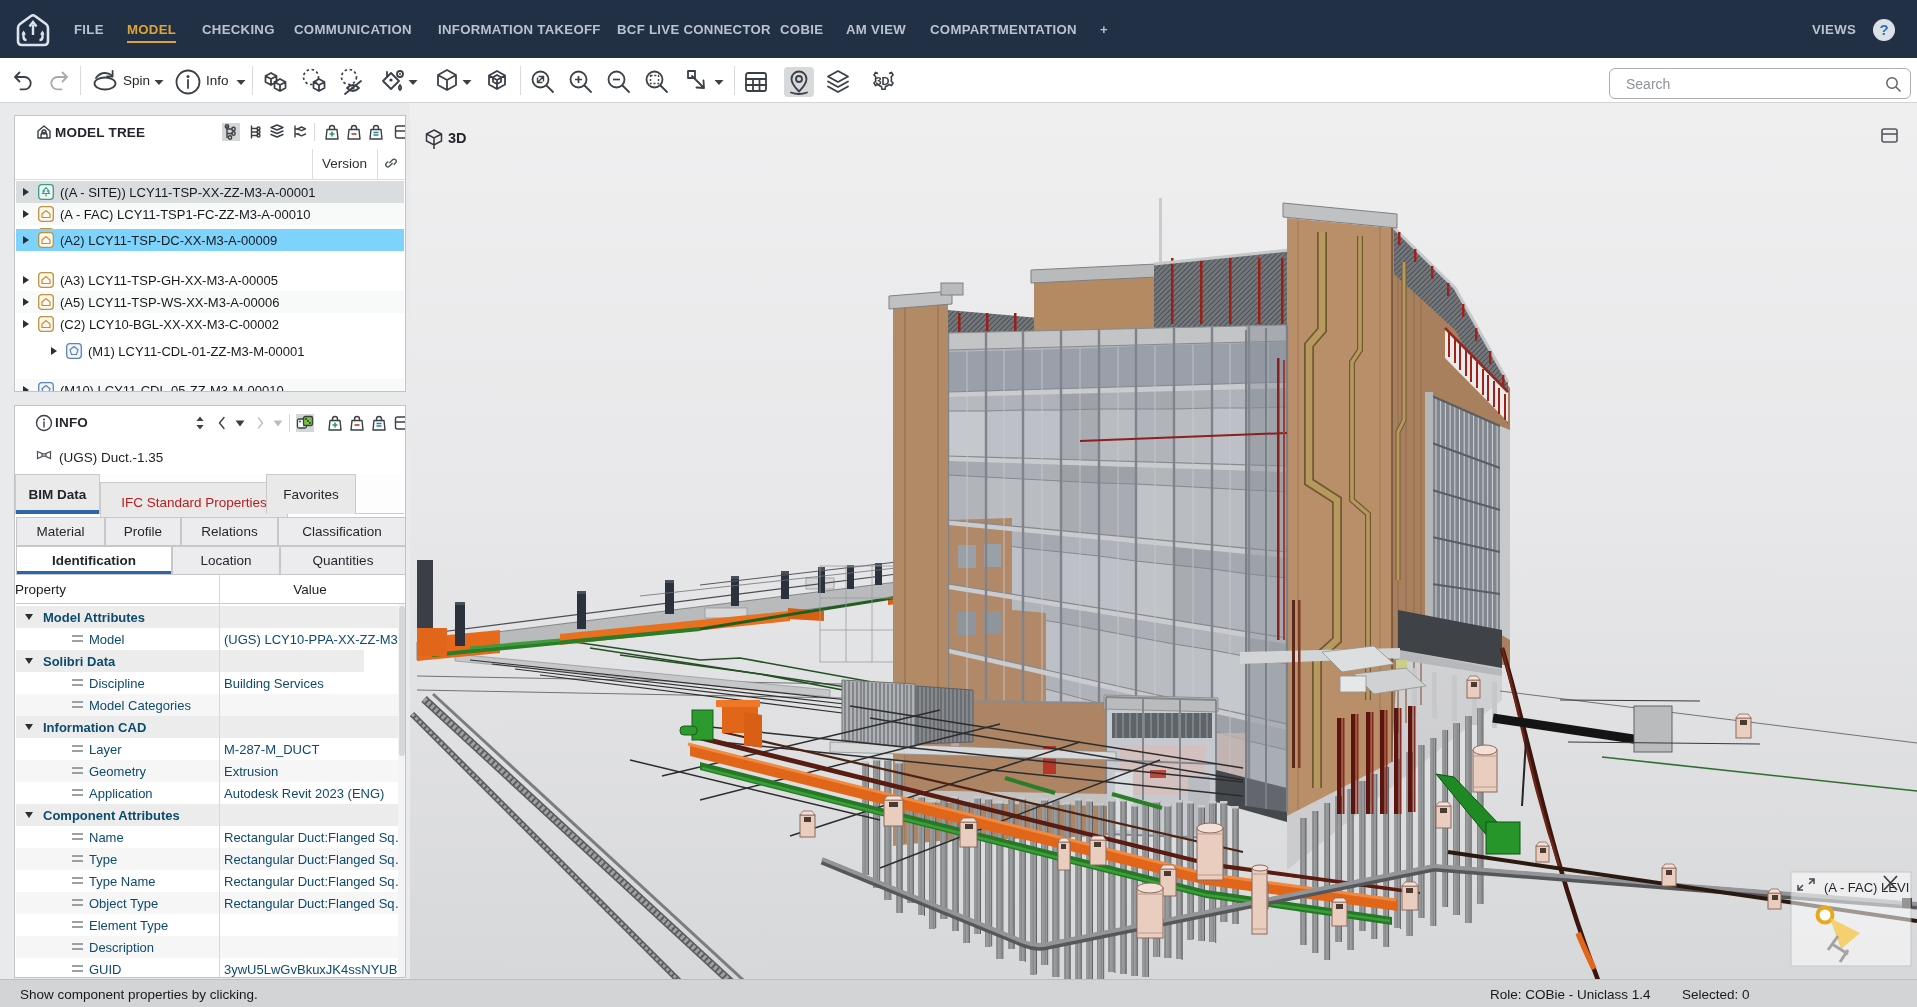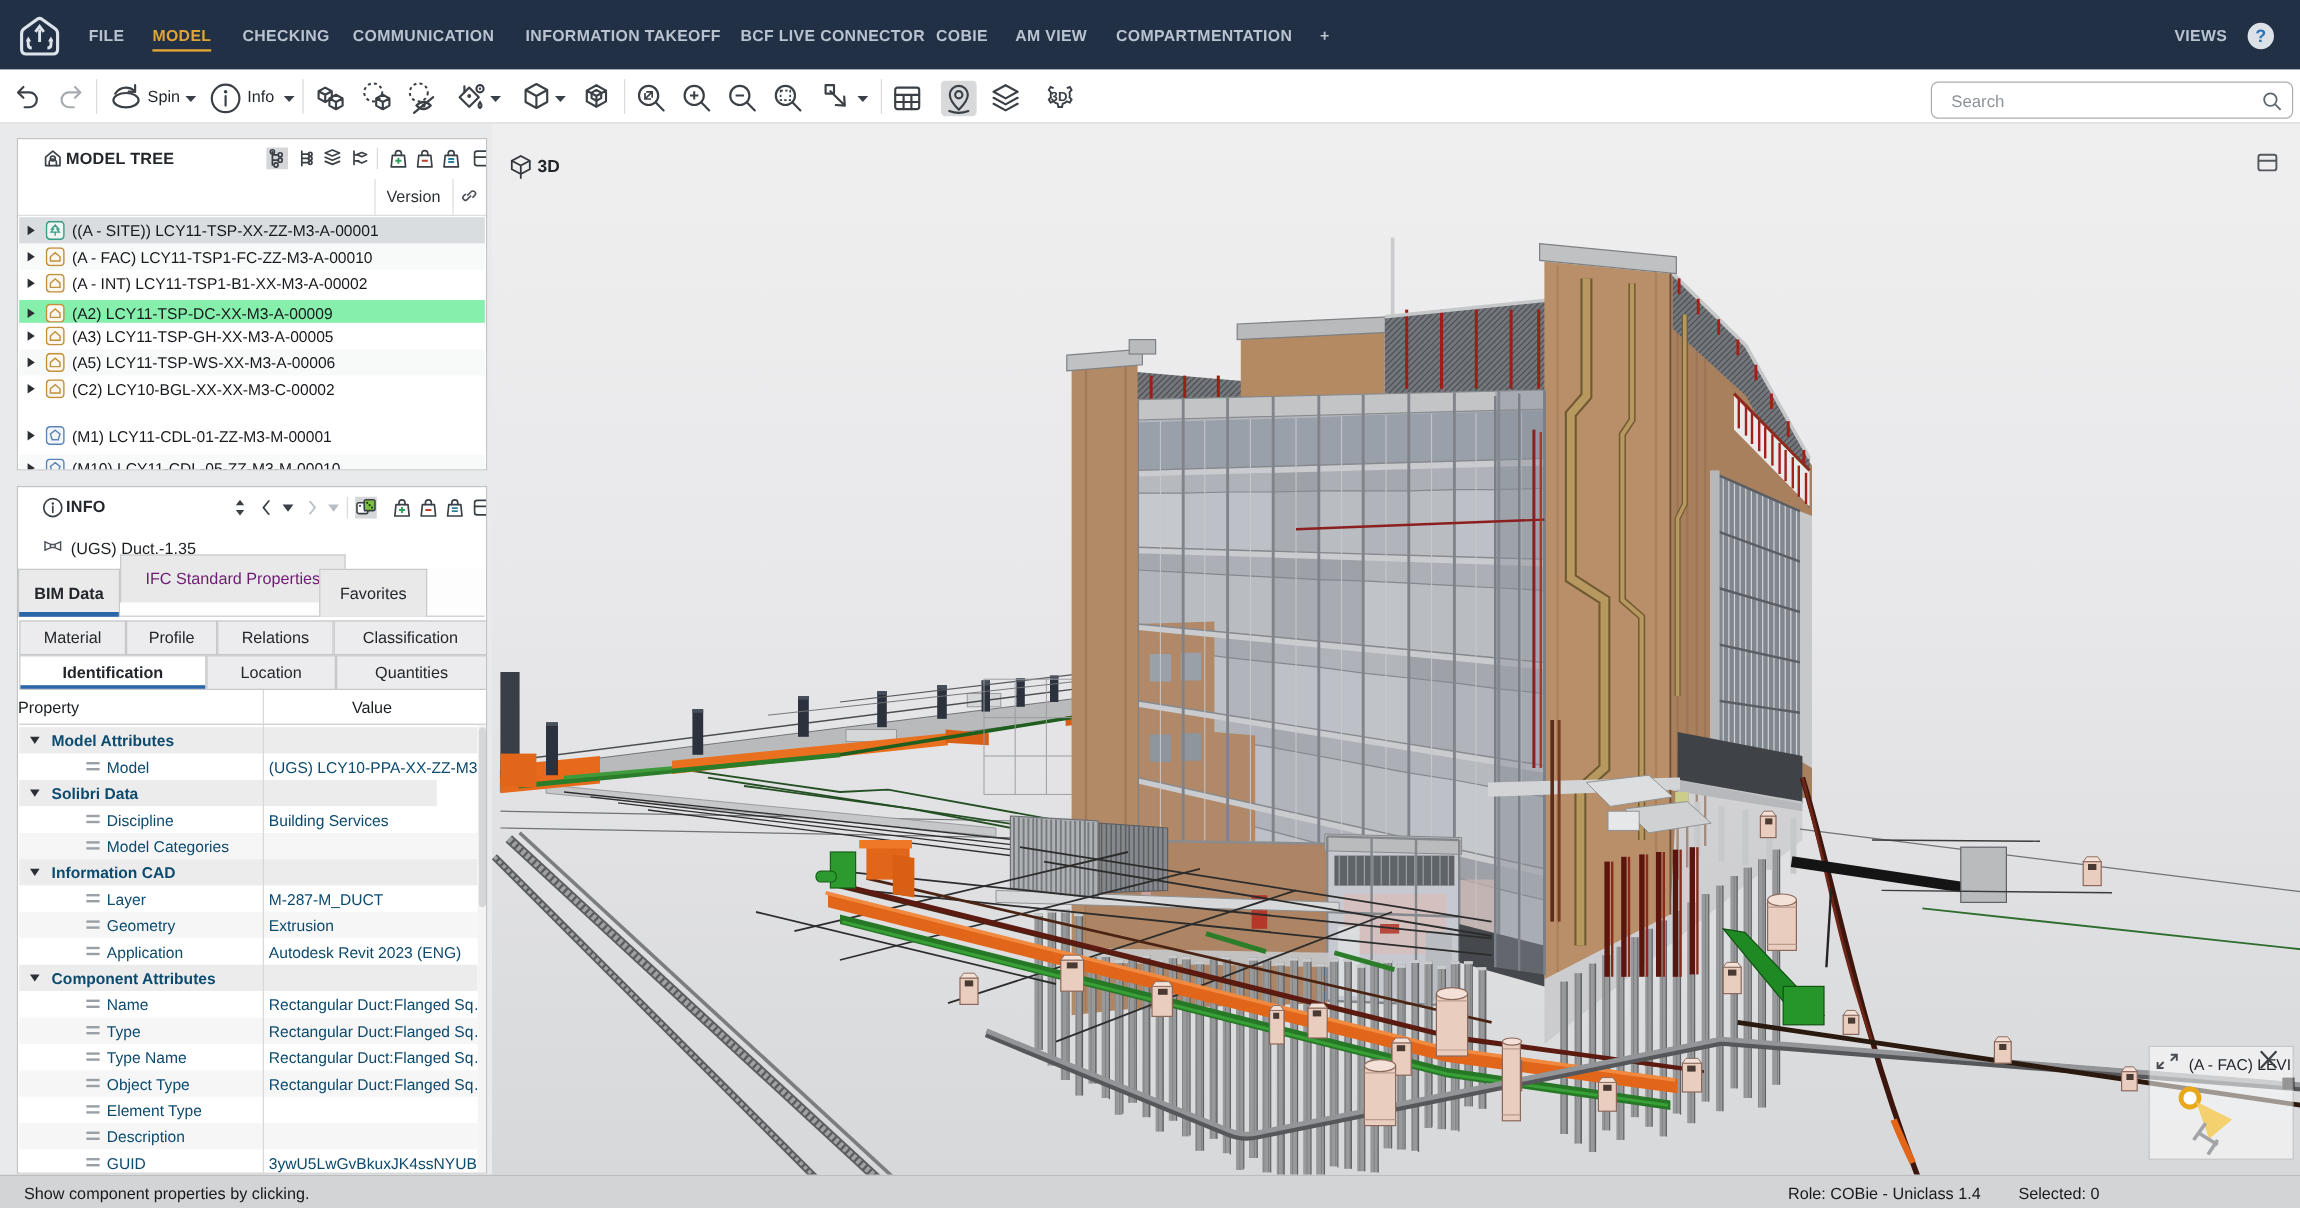--- a/index.html
+++ b/index.html
@@ -956,21 +956,21 @@
       <div class="txt">(A - FAC) LCY11-TSP1-FC-ZZ-M3-A-00010</div>
     </div>
     <div class="trow" style="top:109px;right:1px;background:#fff;">
       <div class="tri"></div>
       <svg class="abs" style="left:22px;top:3px" width="16" height="16" viewBox="0 0 16 16">
         <rect x="0.7" y="0.7" width="14.6" height="14.6" rx="3" fill="#fdf8ef" stroke="#c2913c" stroke-width="1.3"></rect>
         <path d="M4 8 L8 4.5 L12 8 L12 11.5 L4 11.5 Z" fill="none" stroke="#c2913c" stroke-width="1.2"></path>
       </svg>
       <div class="txt">(A - INT) LCY11-TSP1-B1-XX-M3-A-00002</div>
     </div>
-    <div class="trow" style="top:134px;right:1px;background:#86efac;text-decoration:underline;">
+    <div class="trow" style="top:113px;right:1px;background:#7dd3fc;text-decoration:underline;">
       <div class="tri"></div>
       <svg class="abs" style="left:22px;top:3px" width="16" height="16" viewBox="0 0 16 16">
         <rect x="0.7" y="0.7" width="14.6" height="14.6" rx="3" fill="#fdf8ef" stroke="#c2913c" stroke-width="1.3"></rect>
         <path d="M4 8 L8 4.5 L12 8 L12 11.5 L4 11.5 Z" fill="none" stroke="#c2913c" stroke-width="1.2"></path>
       </svg>
       <div class="txt">(A2) LCY11-TSP-DC-XX-M3-A-00009</div>
     </div>
     <div class="trow" style="top:153px;right:1px;background:#fff;">
       <div class="tri"></div>
       <svg class="abs" style="left:22px;top:3px" width="16" height="16" viewBox="0 0 16 16">
@@ -988,21 +988,21 @@
       <div class="txt">(A5) LCY11-TSP-WS-XX-M3-A-00006</div>
     </div>
     <div class="trow" style="top:197px;right:1px;background:#fff;padding-left:25px;">
       <div class="tri"></div>
       <svg class="abs" style="left:22px;top:3px" width="16" height="16" viewBox="0 0 16 16">
         <rect x="0.7" y="0.7" width="14.6" height="14.6" rx="3" fill="#fdf8ef" stroke="#c2913c" stroke-width="1.3"></rect>
         <path d="M4 8 L8 4.5 L12 8 L12 11.5 L4 11.5 Z" fill="none" stroke="#c2913c" stroke-width="1.2"></path>
       </svg>
       <div class="txt">(C2) LCY10-BGL-XX-XX-M3-C-00002</div>
     </div>
-    <div class="trow" style="top:236px;right:1px;background:#fff;">
+    <div class="trow" style="top:224px;right:1px;background:#fff;margin-left:28px;">
       <div class="tri"></div>
       <svg class="abs" style="left:22px;top:3px" width="16" height="16" viewBox="0 0 16 16">
         <rect x="0.7" y="0.7" width="14.6" height="14.6" rx="3" fill="#f2f6fb" stroke="#5c84b4" stroke-width="1.3"></rect>
         <path d="M8 3.5 L12 6.7 L10.5 11.5 L5.5 11.5 L4 6.7 Z" fill="none" stroke="#5c84b4" stroke-width="1.2"></path>
       </svg>
       <div class="txt">(M1) LCY11-CDL-01-ZZ-M3-M-00001</div>
     </div>
     <div class="trow" style="top:263px;right:1px;background:#f8f9f9;">
       <div class="tri"></div>
       <svg class="abs" style="left:22px;top:3px" width="16" height="16" viewBox="0 0 16 16">
@@ -1067,21 +1067,21 @@
     </svg>
     <svg class="abs" style="left:20px;top:40px" width="18" height="18" viewBox="0 0 18 18">
       <path d="M2.5 5.5 l4.5 2 v3 l-4.5 2 Z M15.5 5.5 l-4.5 2 v3 l4.5 2 Z M7 7.8 h4 M7 10.2 h4" fill="none" stroke="#4a5158" stroke-width="1.2"></path>
     </svg>
     <div class="abs" style="left:44px;top:44px;font-size:13.5px;color:#1b1e21">(UGS) Duct.-1.35</div>
     <div class="itabs"></div>
     <div class="tab" style="left:0px;top:68px;width:85px;font-weight:bold;background:#eaeaeb">
       <span>BIM Data</span>
       <div class="abs" style="left:0;right:0;bottom:0;height:4px;background:#2b66a9"></div>
     </div>
-    <div class="tab" style="left:85px;top:56px;width:188px;color:#701a75">
+    <div class="tab" style="left:85px;top:76px;width:188px;color:#b91c1c">
       <span>IFC Standard Properties</span>
     </div>
     <div class="tab" style="left:251px;top:68px;width:90px">
       <span>Favorites</span>
     </div>
     <div class="btn" style="left:1px;top:111px;width:89px">
       <span>Material</span>
     </div>
     <div class="btn" style="left:90px;top:111px;width:76px">
       <span>Profile</span>

